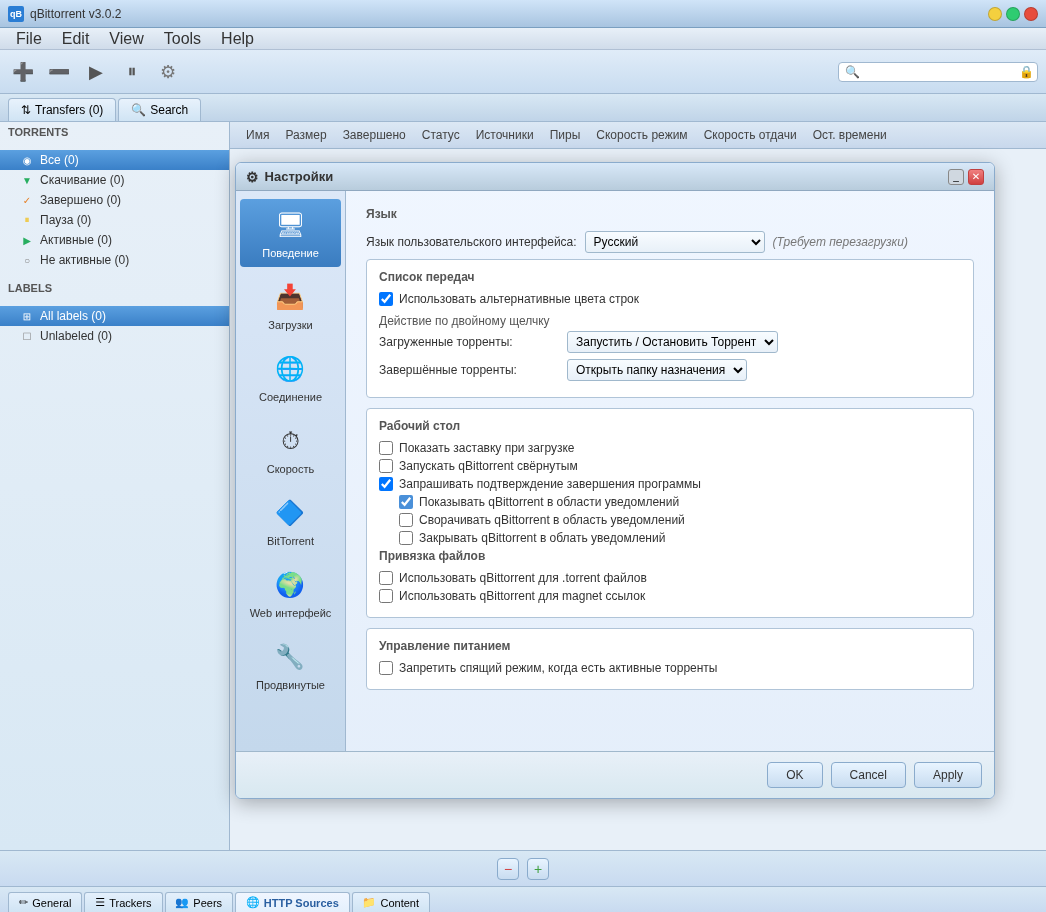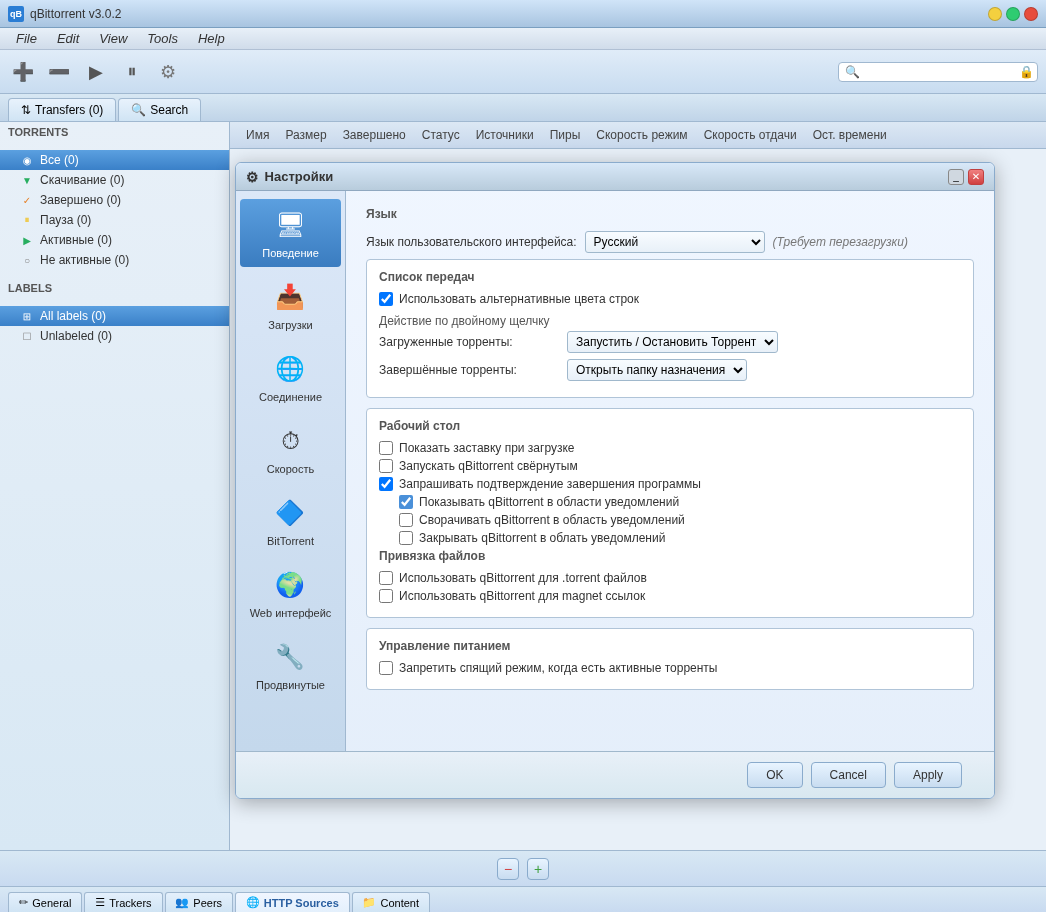--- a/index.html
+++ b/index.html
@@ -55,25 +55,24 @@
       background: linear-gradient(to bottom, #e8f0f8, #d0dcea);
       height: 22px;
       display: flex;
       align-items: center;
       padding: 0 8px;
       gap: 4px;
       border-bottom: 1px solid #b0c0d4;
     }
     .menu-item {
       padding: 2px 8px;
-      font-size: 13px;
+      font-size: 16px;
       color: #333;
       cursor: pointer;
       border-radius: 3px;
-      font-style: italic;
     }
 
     
     .toolbar {
       background: linear-gradient(to bottom, #e0ecf8, #c8dcf0);
       height: 44px;
       display: flex;
       align-items: center;
       padding: 0 8px;
       border-bottom: 1px solid #a0b8d0;
@@ -370,21 +369,21 @@
     .sub-checkbox-row {
       display: flex;
       align-items: center;
       gap: 6px;
       margin-bottom: 4px;
     }
 
     
     .dialog-footer {
       border-top: 1px solid #a0b8cc;
-      padding: 10px 32px;
+      padding: 10px 12px;
       display: flex;
       justify-content: flex-end;
       gap: 8px;
       background: linear-gradient(to bottom, #e8f0f8, #d8e8f0);
       border-radius: 0 0 6px 6px;
     }
     .footer-btn {
       padding: 5px 18px;
       border: 1px solid #8aabcc;
       border-radius: 4px;

